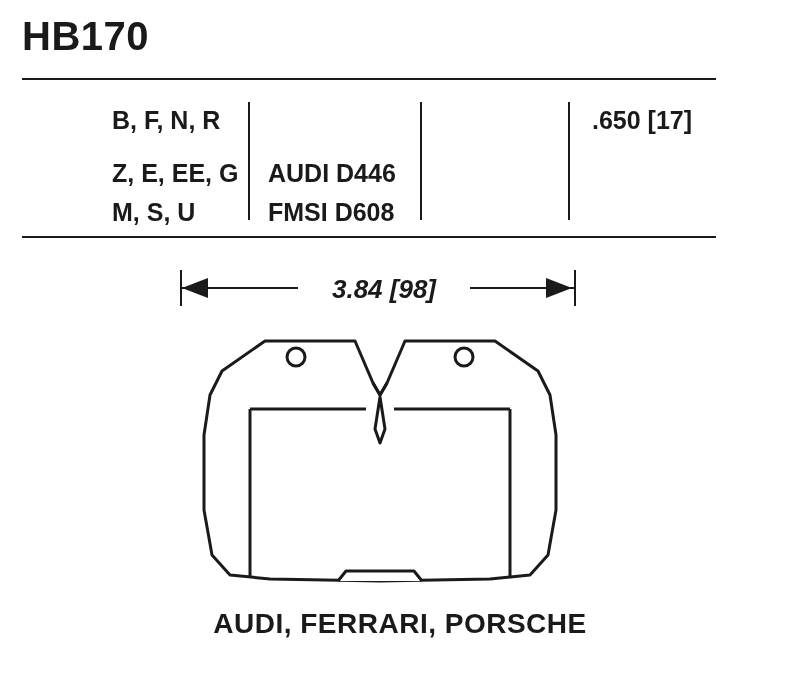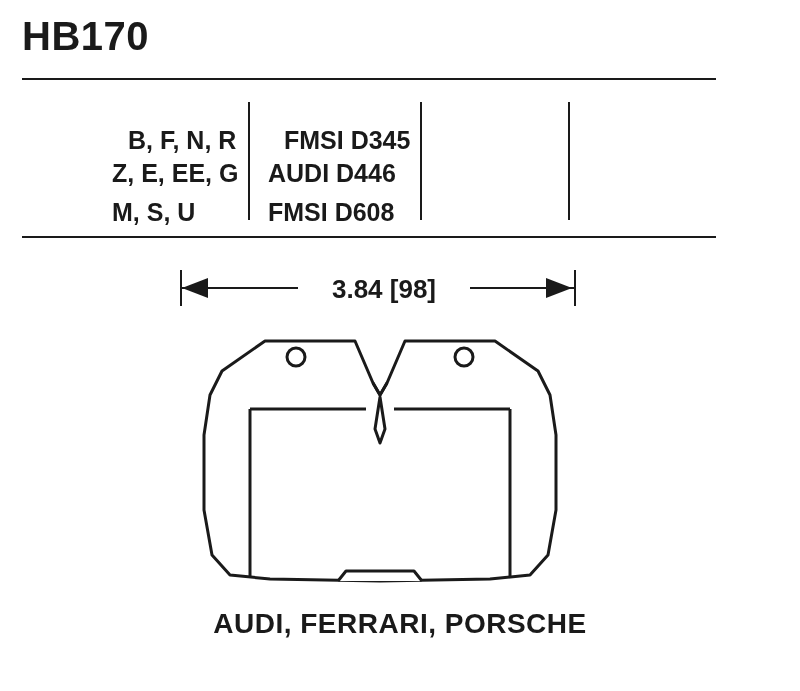--- a/index.html
+++ b/index.html
@@ -62,21 +62,21 @@
     position: absolute;
     font-size: 25px;
     font-weight: bold;
     white-space: nowrap;
     color: #1a1a1a;
   }
   .col-compound { left: 90px; }
   .col-fmsi { left: 246px; }
   .col-thick { left: 570px; }
 
-  .row-1 { top: 36px; margin-left: 16px; }
+  .row-1 { top: 16px; }
   .row-2 { top: 69px; }
   .row-3 { top: 108px; }
 
   
   #dim-width {
     position: absolute;
     left: 180px;
     top: 268px;
     width: 396px;
     height: 40px;
@@ -120,20 +120,21 @@
     position: absolute;
     left: 118px;
     top: 6px;
     width: 160px;
     text-align: center;
     font-size: 26px;
     font-weight: bold;
     background: #ffffff;
     padding: 0 6px;
     color: #1a1a1a;
+    font-style: italic;
   }
 
   
   #dim-height {
     position: absolute;
     left: 622px;
     top: 330px;
     width: 40px;
     height: 258px;
   }
@@ -218,24 +219,24 @@
 
   <div id="spec-table">
     <div class="vdiv" id="vdiv-1"></div>
     <div class="vdiv" id="vdiv-2"></div>
     <div class="vdiv" id="vdiv-3"></div>
 
     <div class="spec-cell col-compound row-1">B, F, N, R</div>
     <div class="spec-cell col-compound row-3">M, S, U</div>
     <div class="spec-cell col-compound row-2">Z, E, EE, G</div>
 
-    <div class="spec-cell col-fmsi row-1">FMSI D345</div>
     <div class="spec-cell col-fmsi row-2">AUDI D446</div>
     <div class="spec-cell col-fmsi row-3">FMSI D608</div>
 
+    <div class="spec-cell col-thick row-1">.650 [17]</div>
   </div>
 
   <div class="hrule" id="rule-bottom"></div>
 
   <div id="dim-width">
     <div class="line"></div>
     <div class="tick-l"></div>
     <div class="tick-r"></div>
     <div class="arrow-l"></div>
     <div class="arrow-r"></div>

